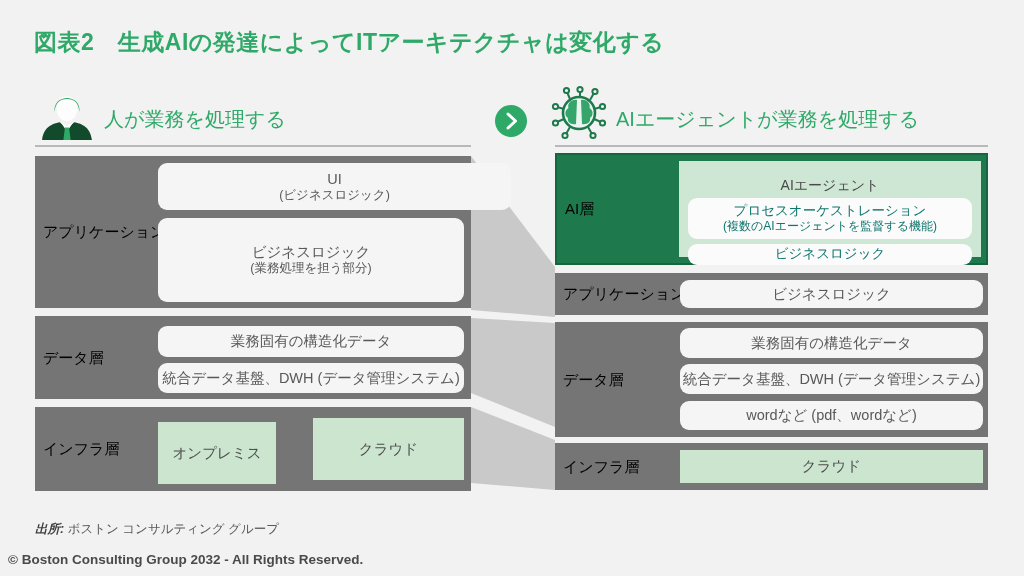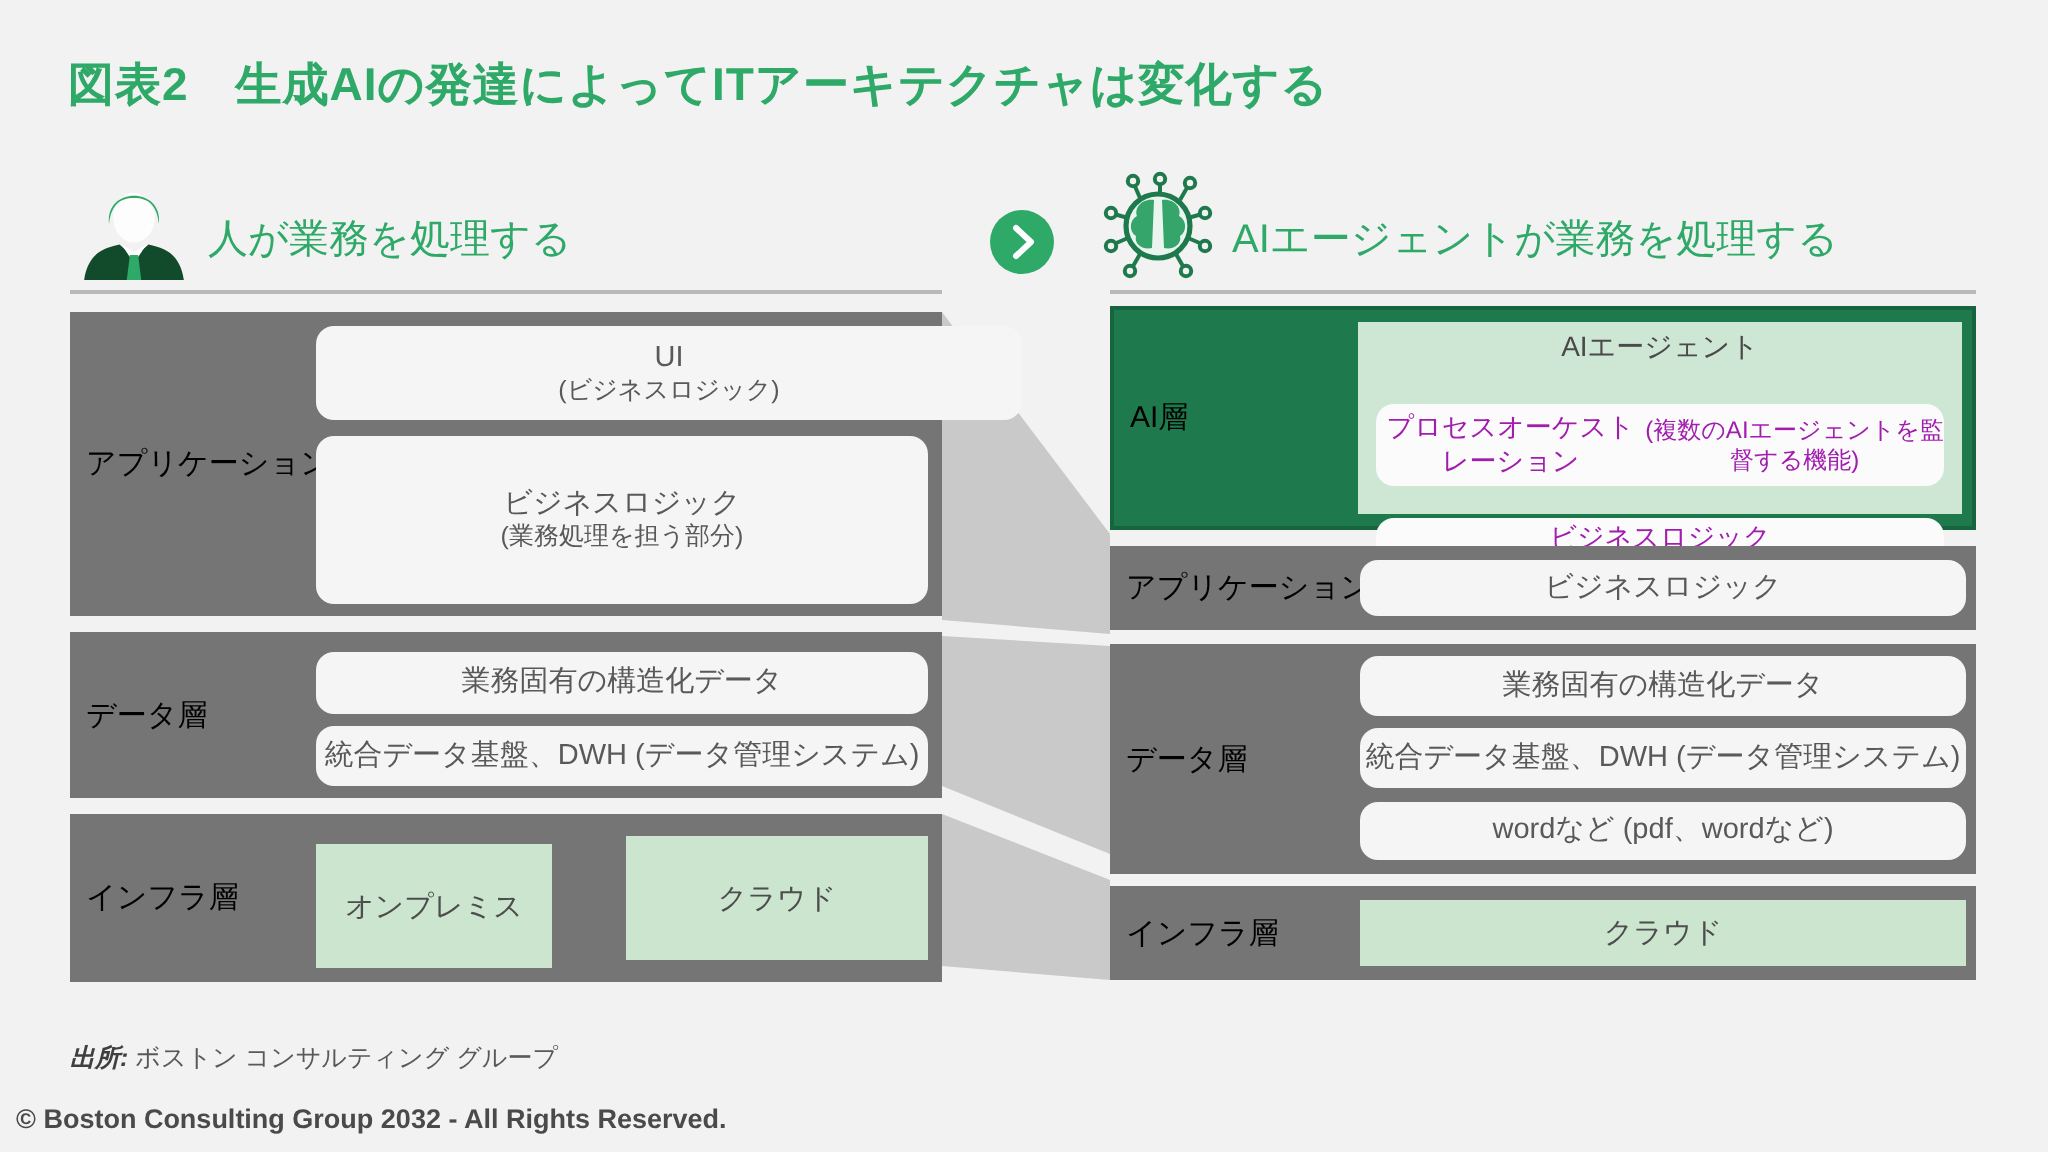--- a/index.html
+++ b/index.html
@@ -55,26 +55,26 @@
   .l-i1{left:123px;top:15px;width:118px;height:62px;}
   .l-i2{left:278px;top:11px;width:151px;height:62px;}
   
   .r-ai{left:555px;top:153px;width:433px;height:112px;background:#1e7a4c;border:2px solid #17653e;box-sizing:border-box;}
   .r-ai .layer-label{font-size:15px;}
   .ai-container{
     position:absolute;left:122px;top:6px;width:302px;height:96px;
     background:#cee7d4;color:#4a4a4a;
   }
   .ai-container .ai-title{
-    height:25px;display:flex;align-items:center;justify-content:center;font-size:14px;
+    height:25px;display:flex;align-items:center;justify-content:center;font-size:14px;margin-top:12px;
   }
   .ai-white{
-    margin:16px 9px;background:#fbfbfb;border-radius:9px;
-    display:flex;flex-direction:row;align-items:center;justify-content:center;
-    color:#a21caf;text-align:center;line-height:1.2;
+    margin:0 9px;background:#fbfbfb;border-radius:9px;
+    display:flex;flex-direction:column;align-items:center;justify-content:center;
+    color:#0f766e;text-align:center;line-height:1.2;
   }
   .ai-w1{height:41px;}
   .ai-w1 .bt{font-size:13.5px;}
   .ai-w1 .bs{font-size:12px;}
   .ai-w2{height:21px;margin-top:5px;font-size:13.5px;}
   .r-app{left:555px;top:273px;width:433px;height:42px;}
   .r-app-box{left:125px;top:7px;width:303px;height:28px;}
   .r-data{left:555px;top:322px;width:433px;height:115px;}
   .r-d1{left:125px;top:6px;width:303px;height:30px;}
   .r-d2{left:125px;top:42px;width:303px;height:30px;}

